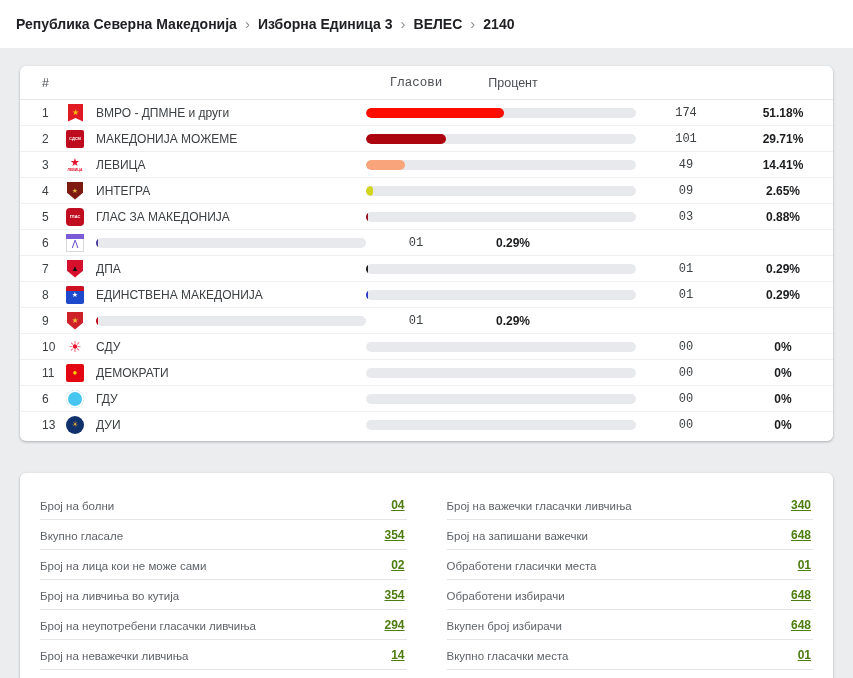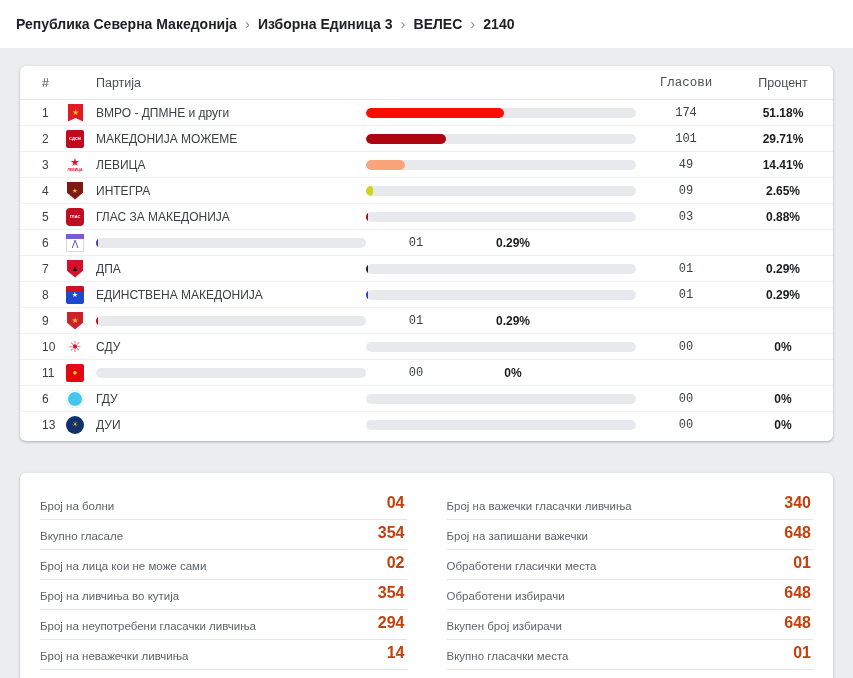--- a/index.html
+++ b/index.html
@@ -46,21 +46,21 @@
   .logo.stack .glyph{margin-top:4px;}
   .logo .topstrip{position:absolute;top:0;left:0;right:0;height:5px;}
   .logo.star-label .glyph{margin-bottom:1px;}
   .logo.star-label .ltext{font-size:3.5px;}
 
   
   .card.stats{padding:26px 20px 12px;display:grid;grid-template-columns:1fr 1fr;column-gap:40px;}
   .stat-col{display:flex;flex-direction:column;}
   .srow{display:flex;justify-content:space-between;align-items:flex-end;border-bottom:1px solid #e3e4e6;padding:0 2px 7px 0;margin-bottom:9px;height:13px;}
   .slabel{font-size:11.5px;color:#5f6368;white-space:nowrap;margin-top:24px;}
-  .svalue{font-size:16px;font-weight:bold;color:#c2410c;}
+  .svalue{font-size:12px;font-weight:bold;color:#4d7c0f;text-decoration:underline;}
 </style>
 </head>
 <body>
 
 <div class="topband">
   <nav class="breadcrumb">
       <span class="bc-item">Република Северна Македонија</span>
       <span class="bc-sep">›</span>
       <span class="bc-item">Изборна Единица 3</span>
       <span class="bc-sep">›</span>
@@ -69,21 +69,20 @@
       <span class="bc-item">2140</span>
     </nav>
 </div>
 
 <div class="content">
 
   <div class="card results">
     <div class="thead">
       <div class="col-rank hcell">#</div>
       <div class="col-logo"></div>
-      <div class="col-name hcell">Партија</div>
       <div class="col-bar"></div>
       <div class="col-votes hcell">Гласови</div>
       <div class="col-pct hcell" style="font-weight:normal">Процент</div>
     </div>
     <div id="tbody">
   <div class="trow">
     <div class="col-rank">1</div>
     <div class="col-logo">
             <div class="logo banner" style="background: rgb(224, 27, 36);">
               <span class="glyph" style="color: rgb(255, 194, 14); font-size: 8px;">★</span>
@@ -253,20 +252,21 @@
     <div class="col-pct">0%</div>
   </div>
 
   <div class="trow">
     <div class="col-rank">11</div>
     <div class="col-logo">
             <div class="logo square" style="background: rgb(227, 6, 19);">
               <span class="glyph" style="color: rgb(255, 210, 0); font-size: 8px;">●</span>
             </div>
           </div>
+    <div class="col-name">ДЕМОКРАТИ</div>
     <div class="col-bar">
       <div class="bar-track">
         
       </div>
     </div>
     <div class="col-votes">00</div>
     <div class="col-pct">0%</div>
   </div>
 
   <div class="trow">

